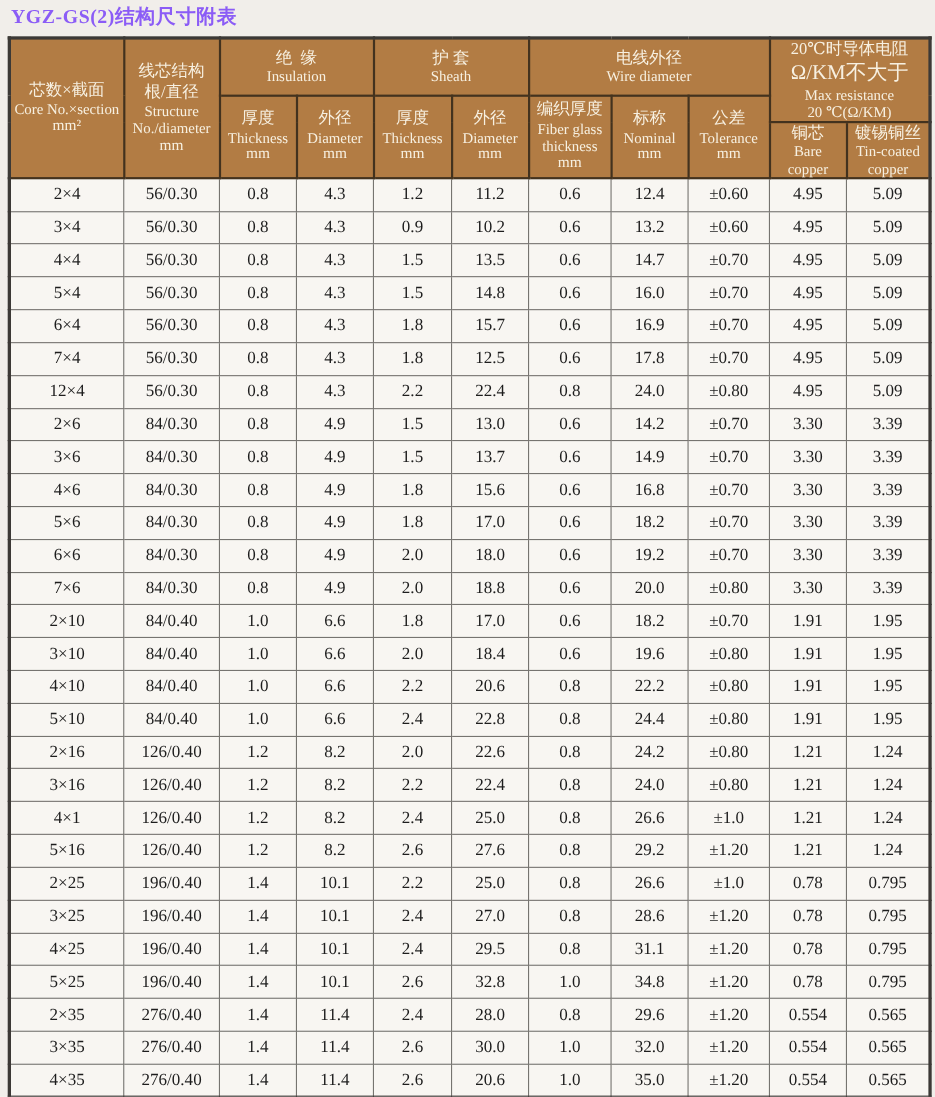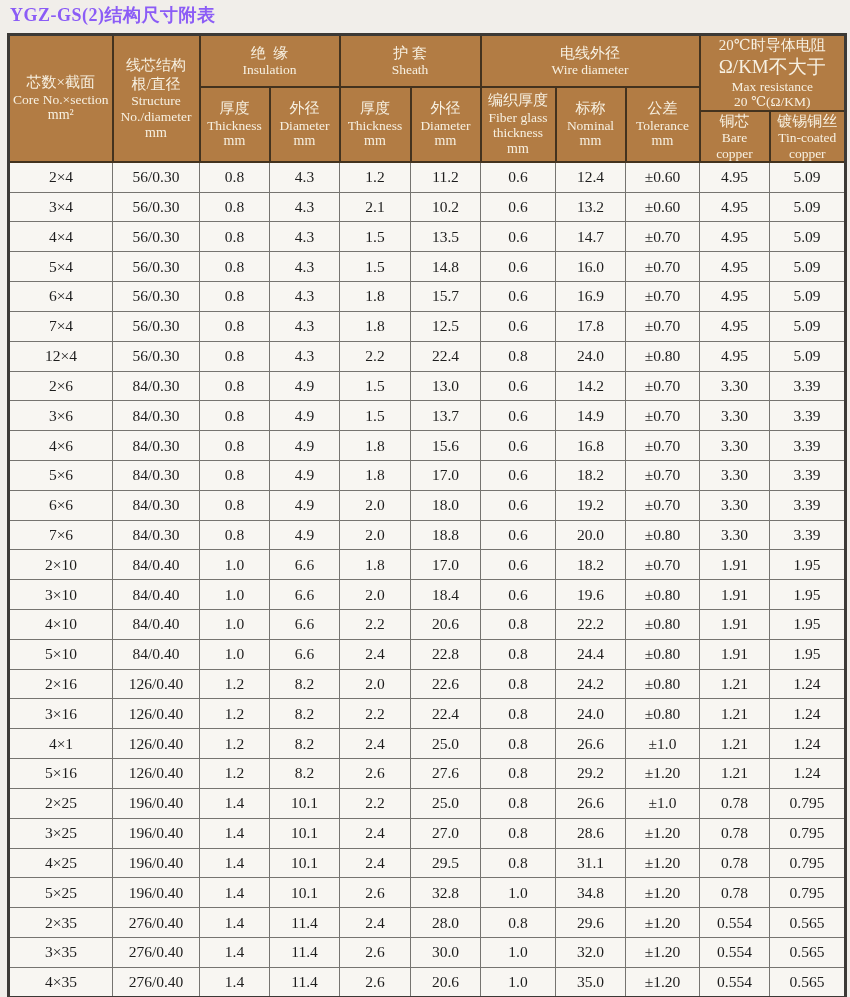--- a/index.html
+++ b/index.html
@@ -159,21 +159,21 @@
           <td>12.4</td>
           <td>±0.60</td>
           <td>4.95</td>
           <td>5.09</td>
         </tr>
         <tr>
           <td>3×4</td>
           <td>56/0.30</td>
           <td>0.8</td>
           <td>4.3</td>
-          <td>2.1</td>
+          <td>0.9</td>
           <td>10.2</td>
           <td>0.6</td>
           <td>13.2</td>
           <td>±0.60</td>
           <td>4.95</td>
           <td>5.09</td>
         </tr>
         <tr>
           <td>4×4</td>
           <td>56/0.30</td>

